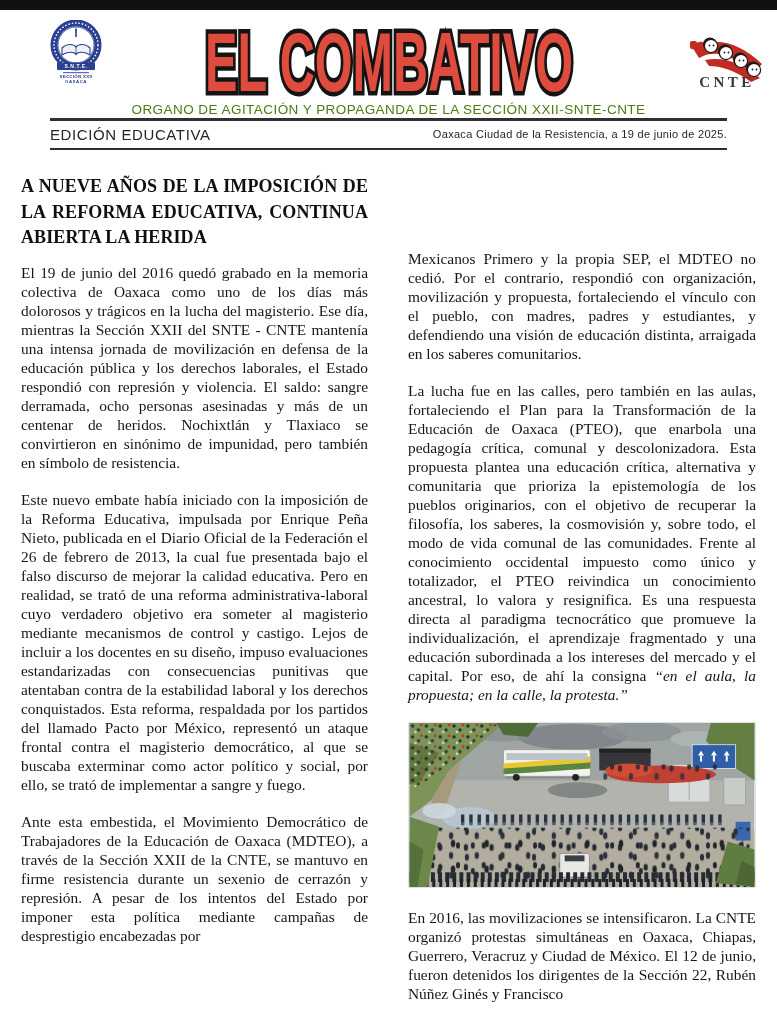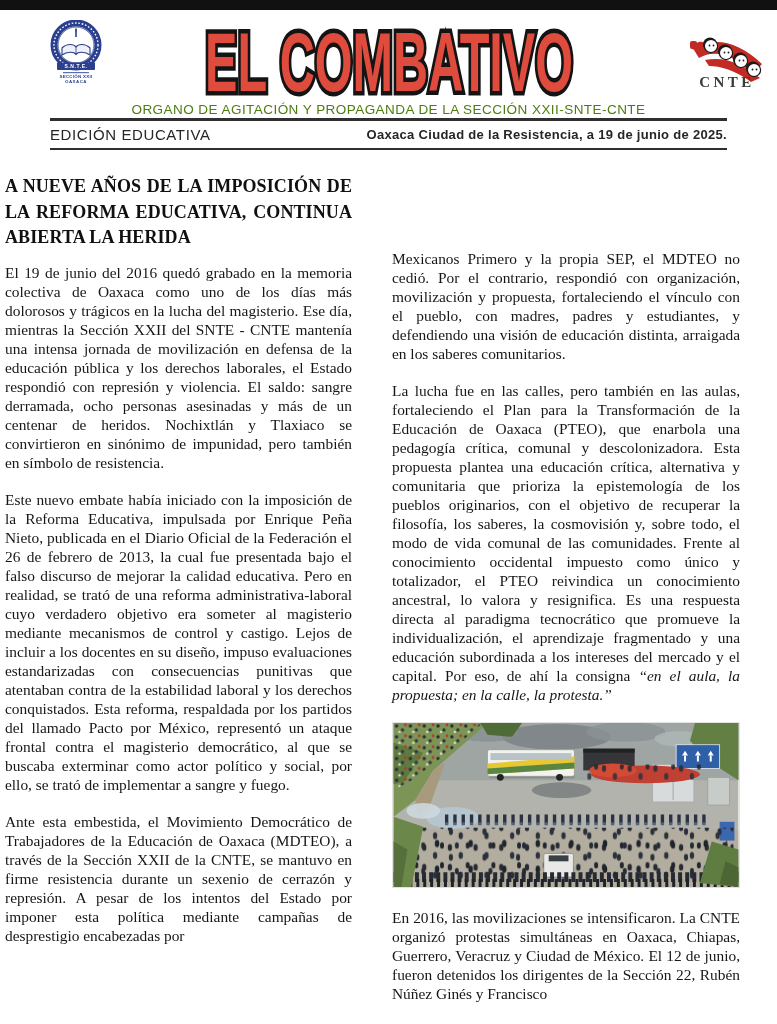--- a/index.html
+++ b/index.html
@@ -19,23 +19,23 @@
     font-size:13.5px;font-weight:500;letter-spacing:.45px;color:#4d7c0f;
     height:16px;line-height:16px;margin-top:2px;
   }
   .rule{margin-left:50px;width:677px;height:2.5px;background:#2f2f2f;}
   .edition-row{
     margin-left:50px;width:677px;height:27px;
     display:flex;align-items:center;justify-content:space-between;
     font-family:"Liberation Sans", sans-serif;color:#262626;
   }
   .edition-label{font-size:15px;font-weight:500;letter-spacing:.6px;}
-  .dateline{font-size:13px;font-weight:700;letter-spacing:.3px;}
+  .dateline{font-size:11px;font-weight:400;letter-spacing:.3px;}
   
-  .columns{display:flex;gap:40px;padding:24px 21px 0 5px;}
+  .columns{display:flex;gap:40px;padding:24px 21px 0 21px;}
   .col-left{width:347px;}
   .col-right{width:348px;padding-top:75px;}
   .headline{
     font-size:18px;font-weight:bold;line-height:25.5px;color:#101010;
     text-align:justify;margin:0 0 12px 0;letter-spacing:.1px;
   }
   .body-p{
     font-size:15.4px;line-height:19px;text-align:justify;
     margin:0 0 18px 0;
   }

